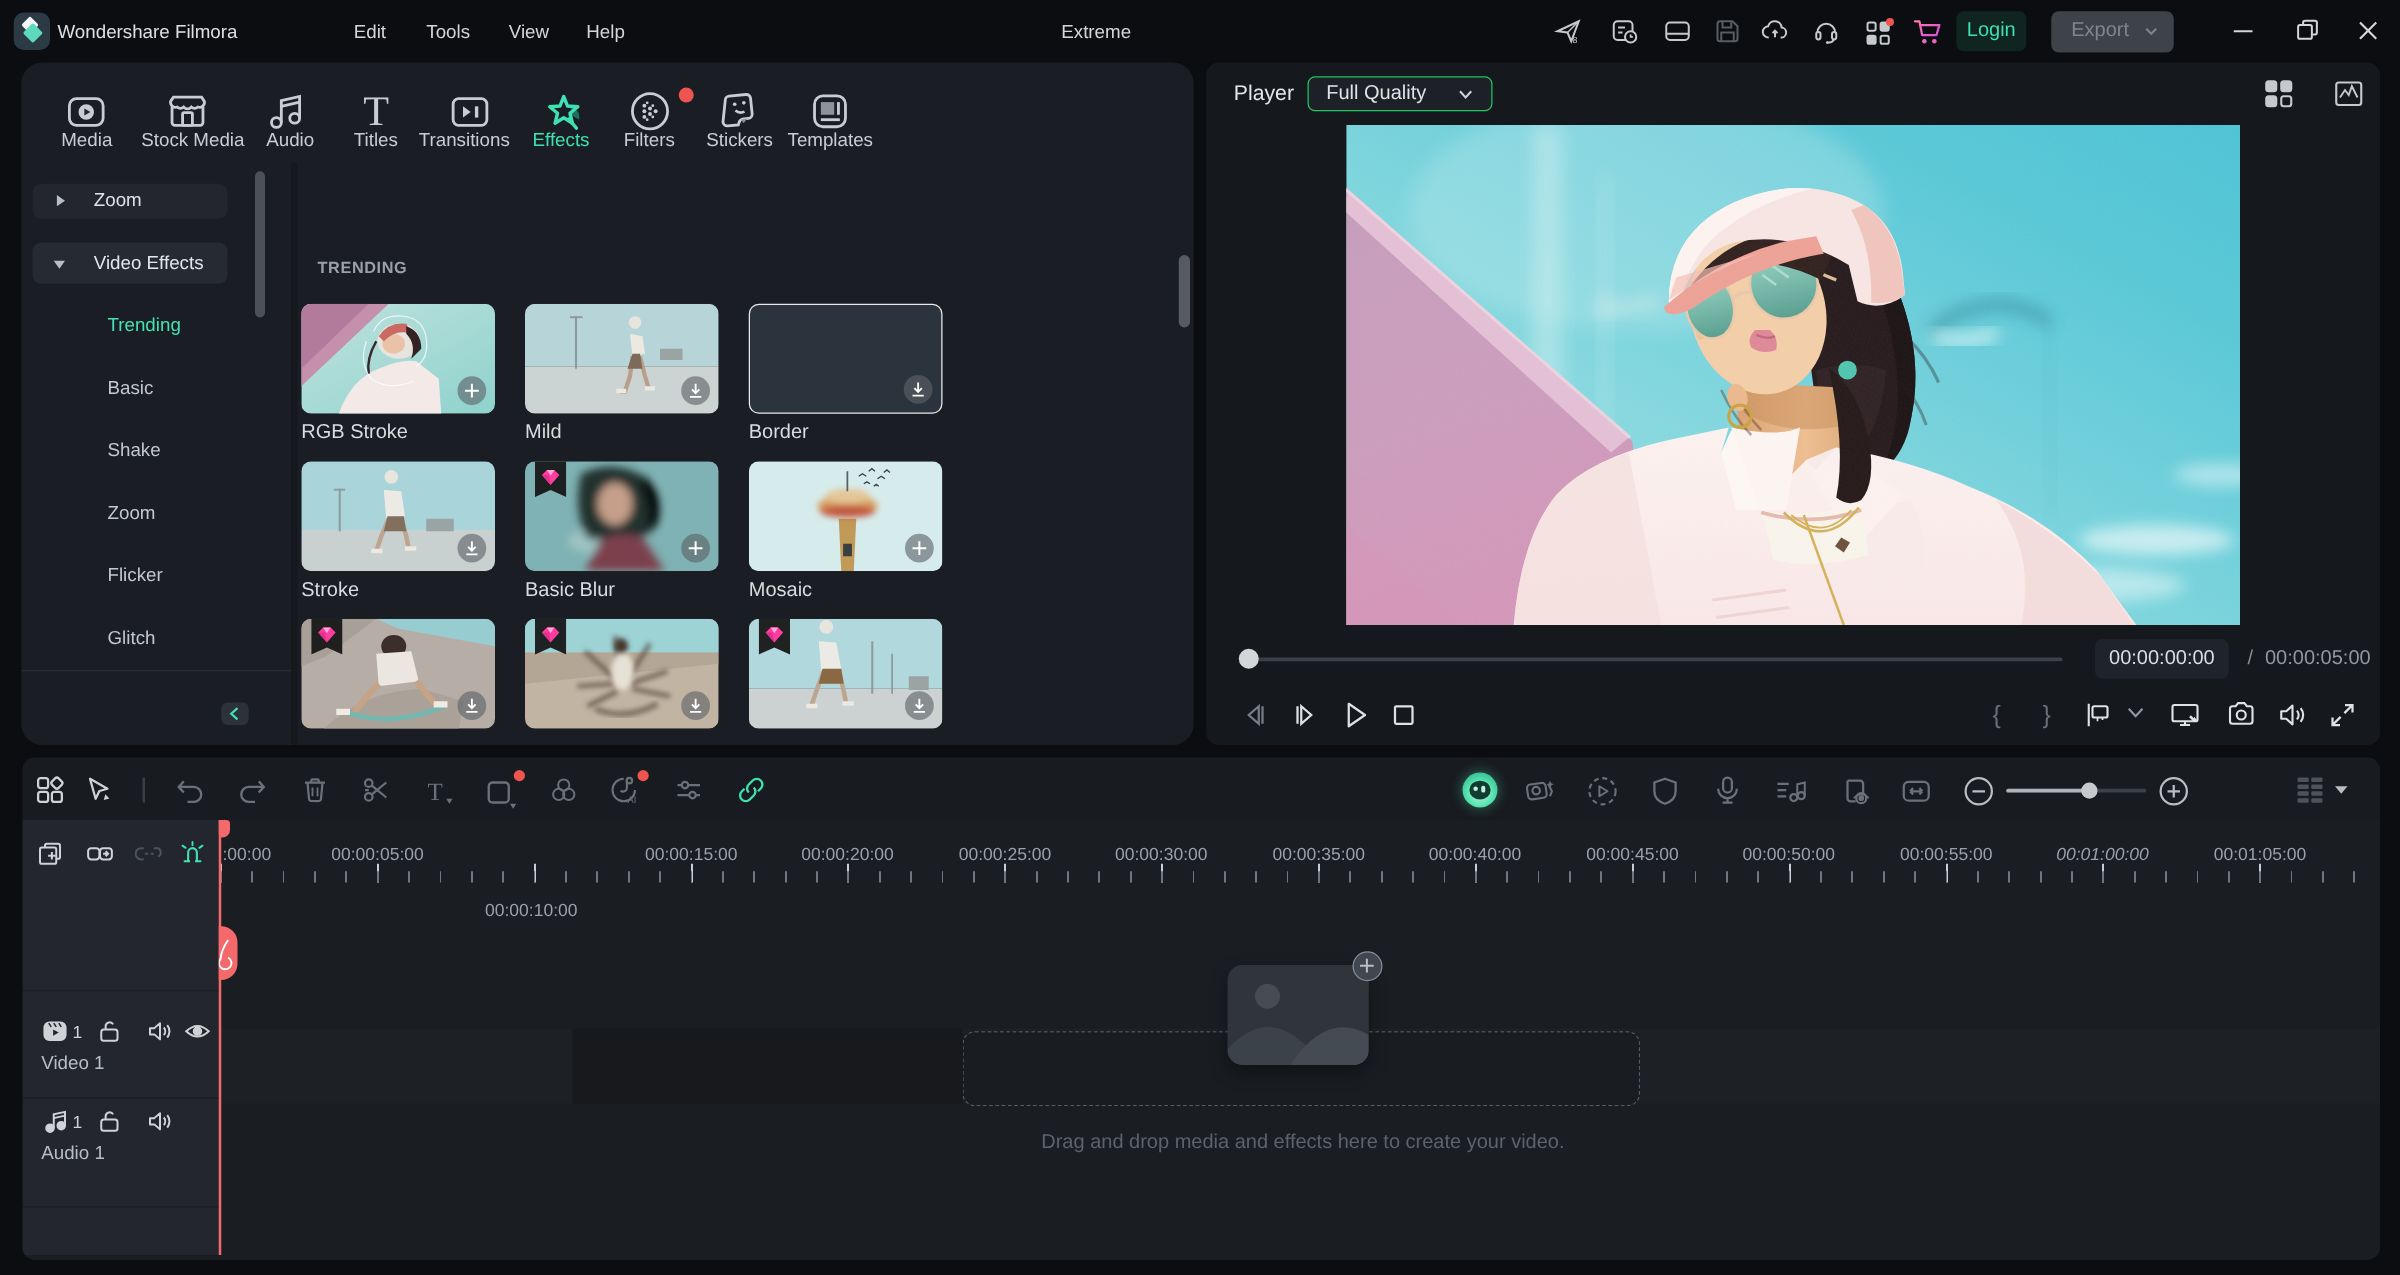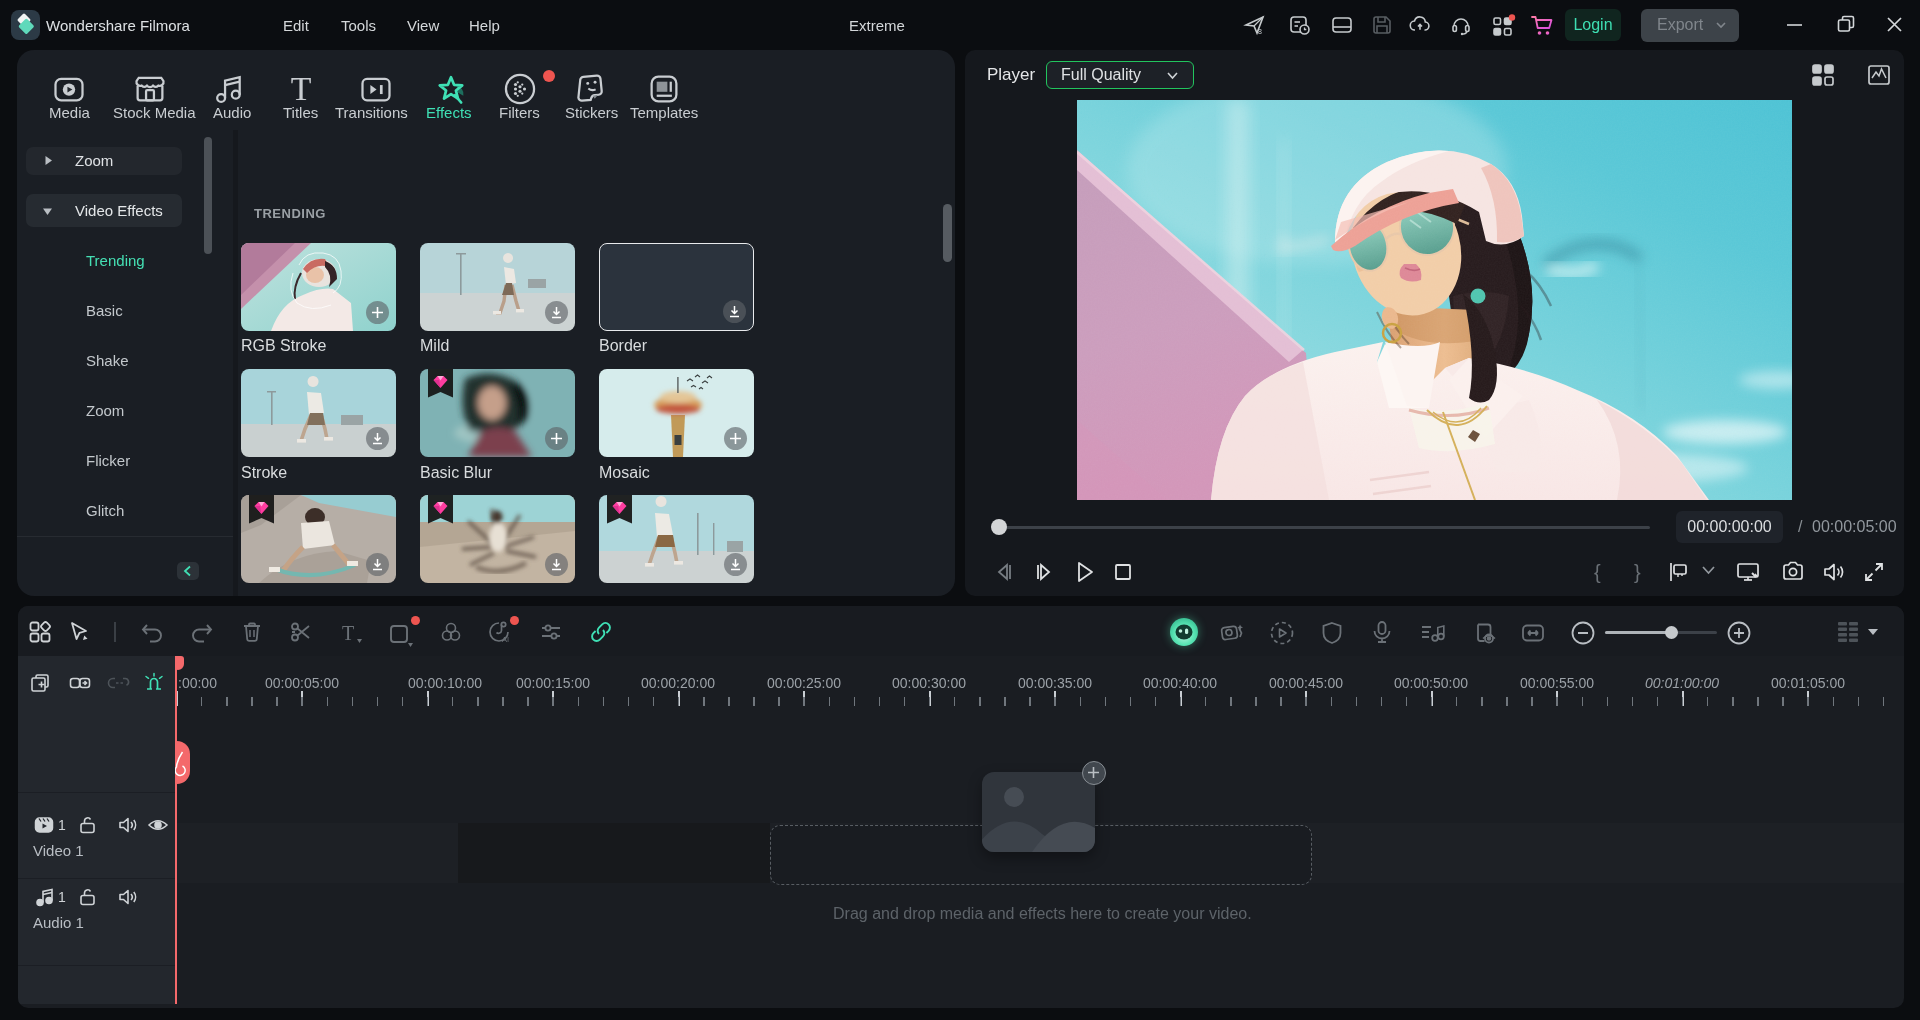--- a/index.html
+++ b/index.html
@@ -834,21 +834,21 @@
   </svg>
   <svg class="ic" style="left:98px;top:280px;" width="24" height="22" viewBox="0 0 24 22" fill="none" stroke="#cfd3d6" stroke-width="1.6">
     <path d="M4 8.5 v5 h3.5 l4.5 4 V4.5 l-4.5 4 Z" stroke-linejoin="round"></path>
     <path d="M15 8 a4.5 4.5 0 0 1 0 6 M17.8 6 a8 8 0 0 1 0 10"></path>
   </svg>
   <div class="txt" style="left:15px;top:308px;font-size:15px;color:#b9bec4;">Audio 1</div>
   <div class="abs" style="left:0px;top:359px;width:158px;height:1px;background:#1b1e24;"></div>
 
   <div class="rl" style="left:160px;">:00:00</div>
   <div class="rl" style="left:245px;width:78px;">00:00:05:00</div>
-  <div class="rl" style="left:388px;width:78px;">00:00:10:00</div>
+  <div class="rl" style="left:368px;width:78px;margin-top:45px;">00:00:10:00</div>
   <div class="rl" style="left:496px;width:78px;">00:00:15:00</div>
   <div class="rl" style="left:621px;width:78px;">00:00:20:00</div>
   <div class="rl" style="left:747px;width:78px;">00:00:25:00</div>
   <div class="rl" style="left:872px;width:78px;">00:00:30:00</div>
   <div class="rl" style="left:998px;width:78px;">00:00:35:00</div>
   <div class="rl" style="left:1123px;width:78px;">00:00:40:00</div>
   <div class="rl" style="left:1249px;width:78px;">00:00:45:00</div>
   <div class="rl" style="left:1374px;width:78px;">00:00:50:00</div>
   <div class="rl" style="left:1500px;width:78px;">00:00:55:00</div>
   <div class="rl" style="left:1625px;width:78px;font-style:italic;">00:01:00:00</div>

